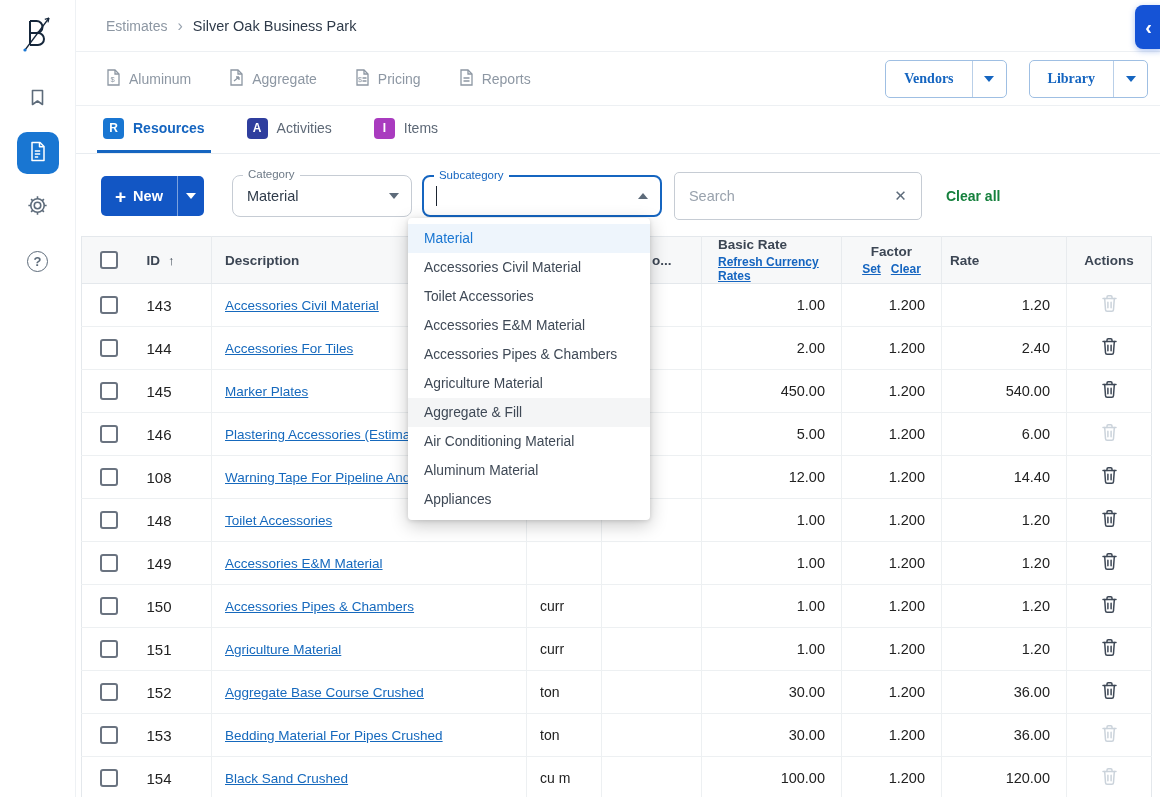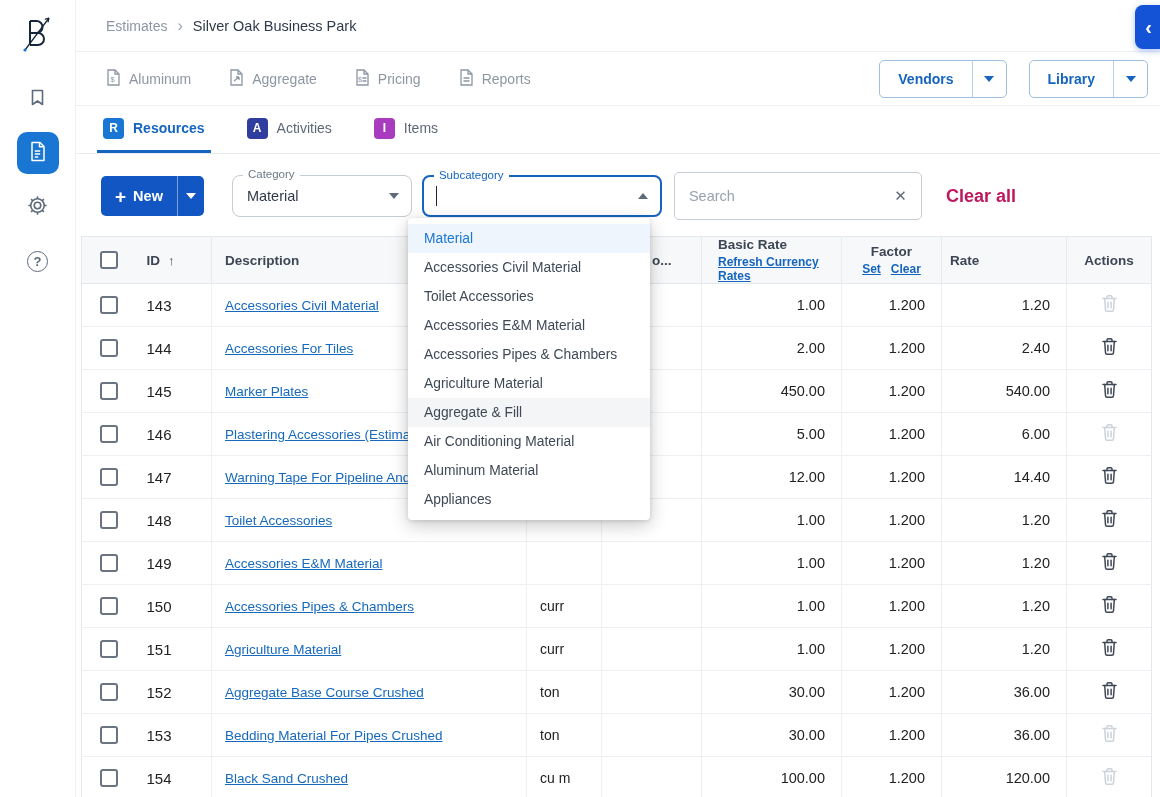--- a/index.html
+++ b/index.html
@@ -31,21 +31,21 @@
   .page-header { height: 52px; border-bottom: 1px solid #edf0f3; display: flex; align-items: center; padding-left: 30px; gap: 10px; flex: 0 0 auto; }
   .crumb-parent { color: #8d97a3; font-size: 14px; cursor: pointer; background: none; border: none; font-family: inherit; }
   .crumb-sep { color: #9aa4b0; font-size: 16px; }
   .crumb-current { color: #2f3b4a; font-size: 14.5px; }
 
   .toolbar { height: 54px; border-bottom: 1px solid #edf0f3; display: flex; align-items: center; padding: 0 14px 0 30px; flex: 0 0 auto; }
   .doc-tabs { display: flex; gap: 38px; }
   .doc-tab { display: flex; align-items: center; gap: 8px; color: #8d97a3; font-size: 14px; cursor: pointer; background: none; border: none; font-family: inherit; }
   .toolbar-actions { margin-left: auto; display: flex; gap: 22px; }
   .split-btn { display: flex; align-items: stretch; height: 38px; border: 1px solid #9fbfe3; border-radius: 5px; overflow: hidden; background: #fff; }
-  .split-main { padding: 0 18px; background: none; border: none; color: var(--primary); font-weight: 700; font-size: 14px; cursor: pointer; font-family: Liberation Sans, sans-serif; }
+  .split-main { padding: 0 18px; background: none; border: none; color: var(--primary); font-weight: 700; font-size: 14px; cursor: pointer; font-family: Liberation Serif, serif; }
   .split-caret { width: 34px; border: none; border-left: 1px solid #b9cfe8; background: none; display: grid; place-items: center; cursor: pointer; color: var(--primary); }
   .caret-down { width: 0; height: 0; border-left: 5px solid transparent; border-right: 5px solid transparent; border-top: 6px solid currentColor; }
   .caret-up { width: 0; height: 0; border-left: 5px solid transparent; border-right: 5px solid transparent; border-bottom: 6px solid currentColor; }
 
   .subtabs { height: 48px; border-bottom: 1px solid #e8ecf0; display: flex; padding-left: 21px; gap: 30px; flex: 0 0 auto; }
   .subtab { align-self: stretch; display: flex; align-items: center; gap: 9px; font-size: 14px; color: #5d6876; cursor: pointer; border: none; background: none; border-bottom: 3px solid transparent; padding: 0 6px; font-family: inherit; }
   .subtab.active { color: var(--primary); border-bottom-color: var(--primary); font-weight: 600; }
   .badge { width: 21px; height: 21px; border-radius: 4px; color: #fff; font-size: 12px; font-weight: 700; display: grid; place-items: center; }
   .badge-r { background: var(--badge-r); } .badge-a { background: var(--badge-a); } .badge-i { background: var(--badge-i); }
 
@@ -64,21 +64,21 @@
   .field.subcategory { width: 240px; margin-left: 10px; border: 2px solid var(--primary); }
   .field.subcategory .field-label { color: var(--primary); }
   .subcat-input { border: none; outline: none; flex: 1; width: 100%; padding-left: 12px; font-size: 14.5px; font-family: inherit; background: transparent; }
   .text-caret { position: absolute; left: 12px; top: 9px; width: 1.5px; height: 20px; background: #1b2430; }
 
   .search-box { width: 248px; margin-left: 12px; height: 48px; border: 1px solid #c6ccd4; border-radius: 5px; display: flex; align-items: center; padding: 0 8px 0 14px; background: #fff; }
   .search-input { border: none; outline: none; flex: 1; font-size: 14.5px; font-family: inherit; color: #2f3b4a; min-width: 0; }
   .search-input::placeholder { color: #99a2ad; }
   .search-clear { border: none; background: none; color: #5d6b7a; font-size: 15px; cursor: pointer; padding: 4px 6px; }
 
-  .clear-all { margin-left: 24px; font-size: 18px; font-weight: 700; color: #be185d; background: none; border: none; cursor: pointer; font-family: inherit; }
+  .clear-all { margin-left: 24px; font-size: 14px; font-weight: 700; color: #15803d; background: none; border: none; cursor: pointer; font-family: inherit; }
   .categories-btn { margin-left: auto; margin-right: 12px; height: 38px; display: flex; align-items: center; gap: 9px; border: 1px solid #9fbfe3; border-radius: 5px; background: #fff; color: var(--primary); font-weight: 700; font-size: 14.5px; padding: 0 16px; cursor: pointer; font-family: inherit; }
 
   
   .table-wrap { margin: 4px 10px 0 5px; }
   table { width: 100%; border-collapse: collapse; table-layout: fixed; border: 1px solid #e4e8ec; }
   thead th { background: #f7f8f9; height: 47px; border-bottom: 1px solid #e4e8ec; font-size: 13.5px; color: #3c4654; font-weight: 700; text-align: left; vertical-align: middle; }
   thead th:nth-child(n+3), tbody td:nth-child(n+3) { border-left: 1px solid #edf0f2; }
   thead th:nth-child(n+3) { border-left-color: #e8ebee; }
   tbody td { height: 43px; border-bottom: 1px solid #edf0f2; font-size: 14.5px; color: #222; vertical-align: middle; }
   .th-cb, .cell-cb { text-align: center; }
@@ -397,21 +397,21 @@
                       <path d="M6 4.5V3a1.2 1.2 0 0 1 1.2-1.2h2.6A1.2 1.2 0 0 1 11 3v1.5"></path>
                       <path d="M3.7 4.5l.8 11.2a1.6 1.6 0 0 0 1.6 1.5h4.8a1.6 1.6 0 0 0 1.6-1.5l.8-11.2"></path>
                       <path d="M6.9 8.2v5.6M10.1 8.2v5.6"></path>
                     </svg>
         </span>
       </button>
     </td>
   </tr>
             <tr>
     <td class="cell-cb"><span class="checkbox"></span></td>
-    <td class="cell-id">147</td>
+    <td class="cell-id">108</td>
     <td class="cell-desc"><a class="desc-link">Warning Tape For Pipeline And C</a></td>
     <td class="cell-unit"></td>
     <td class="cell-hidden"></td>
     <td class="cell-num">12.00</td>
     <td class="cell-num">1.200</td>
     <td class="cell-num">14.40</td>
     <td class="cell-actions">
       <button class="trash-btn">
         <span>
           <svg width="17" height="19" viewBox="0 0 17 19" fill="none" stroke="currentColor" stroke-width="1.5" stroke-linecap="round" stroke-linejoin="round">

